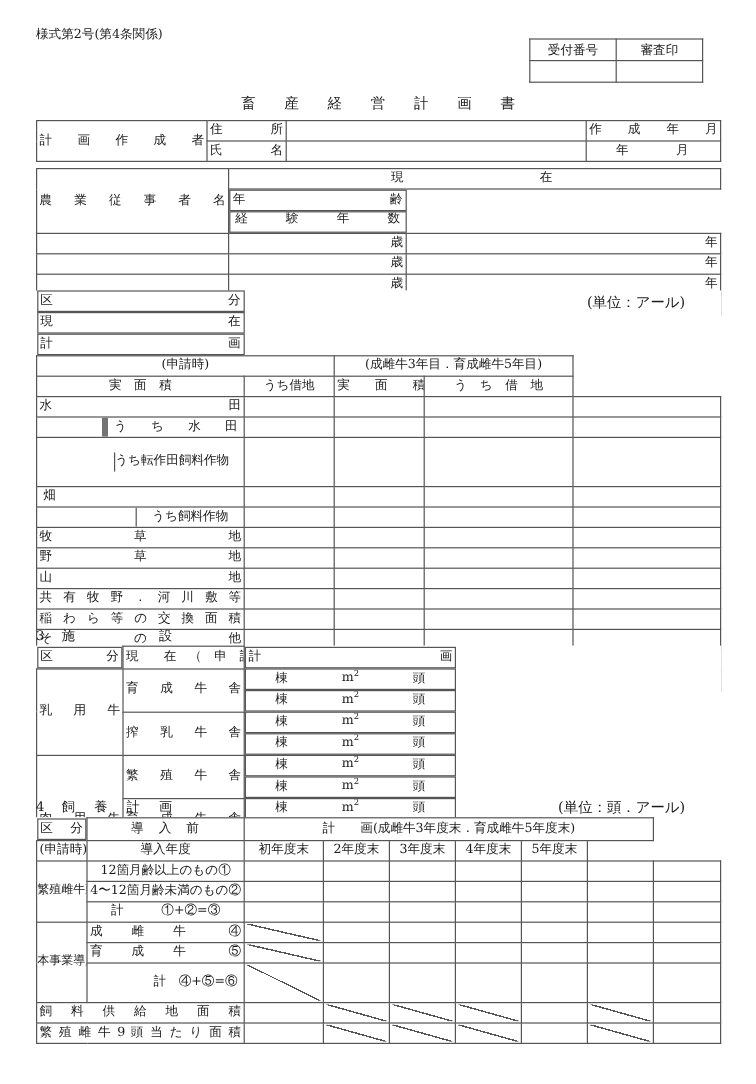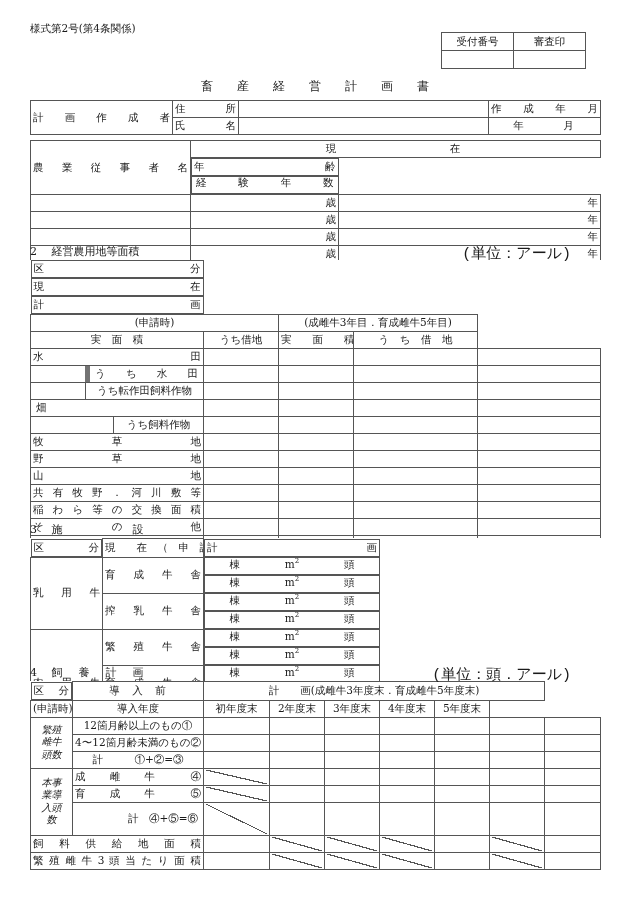--- a/index.html
+++ b/index.html
@@ -44,24 +44,23 @@
   }
   .section-head {
     font-size: 11px;
     letter-spacing: 2.5px;
     margin: 2px 0 1px 30px;
     white-space: nowrap;
   }
   .unit-note {
     position: absolute;
     right: 30px;
-    font-size: 15px;
+    font-size: 12px;
     letter-spacing: 0px;
     white-space: nowrap;
-    font-family: Liberation Mono, monospace;
   }
 
   
   table.grid {
     border-collapse: collapse;
     table-layout: fixed;
     margin-left: 30px;
     background: #fff;
   }
   table.grid td {
@@ -156,26 +155,25 @@
       linear-gradient(to top right,
         transparent calc(50% - 0.5px),
         #555 calc(50% - 0.5px),
         #555 calc(50% + 0.5px),
         transparent calc(50% + 0.5px));
   }
 
   
   .stack {
     display: flex;
-    flex-direction: column;
-    justify-content: center;
+    flex-direction: row;
+    justify-content: space-between;
     align-items: center;
     line-height: 1.22;
     font-size: 10px;
-    font-style: italic;
   }
 
   
   .receipt {
     position: absolute;
     right: 44px;
     top: 32px;
     border-collapse: collapse;
     table-layout: fixed;
   }
@@ -276,24 +274,20 @@
       <tr>
         <td></td>
         <td class="r"><span>歳</span></td>
         <td class="r"><span>年</span></td>
       </tr>
     </tbody>
       </table>
   </div>
 
   <div style="position:absolute; left:0; top:242px;">
-    <div class="section-head">
-      <span>2</span>
-      <span style="display:inline-block;width:6px"></span><span class="nosp">経営農用地等面積</span>
-    </div>
     <div class="unit-note" style="top:2px;">(単位：アール)</div>
     <table class="grid" style="width:570px;">
       <colgroup>
         <col style="width:173px">
           <col style="width:75px">
           <col style="width:75px">
           <col style="width:124px">
           <col style="width:123px">
       </colgroup>
       <tbody>
@@ -337,21 +331,21 @@
               <span class="spread" style="flex:1;">う　ち　水　田</span>
             </div>
           </div>
         </td>
         <td></td>
         <td></td>
         <td></td>
         <td></td>
       </tr>
       <tr>
-        <td style="padding:0;">
+        <td style="padding:12px;">
           <div style="display:flex;height:16px;">
             <div style="width:54px;"></div>
             <div style="flex:1;border-left:1px solid #555;display:flex;align-items:center;justify-content:center;">
               <span>うち転作田飼料作物</span>
             </div>
           </div>
         </td>
         <td></td>
         <td></td>
         <td></td>
@@ -689,21 +683,21 @@
         <td colspan="2" class="spread">飼　料　供　給　地　面　積</td>
         <td></td>
         <td class="diag"></td>
         <td class="diag"></td>
         <td class="diag"></td>
         <td></td>
         <td class="diag"></td>
         <td></td>
       </tr>
       <tr>
-        <td colspan="2" class="spread">繁 殖 雌 牛 3 頭 当 た り 面 積</td>
+        <td colspan="2" class="spread">繁 殖 雌 牛 9 頭 当 た り 面 積</td>
         <td></td>
         <td class="diag"></td>
         <td class="diag"></td>
         <td class="diag"></td>
         <td></td>
         <td class="diag"></td>
         <td></td>
       </tr>
     </tbody>
       </table>

